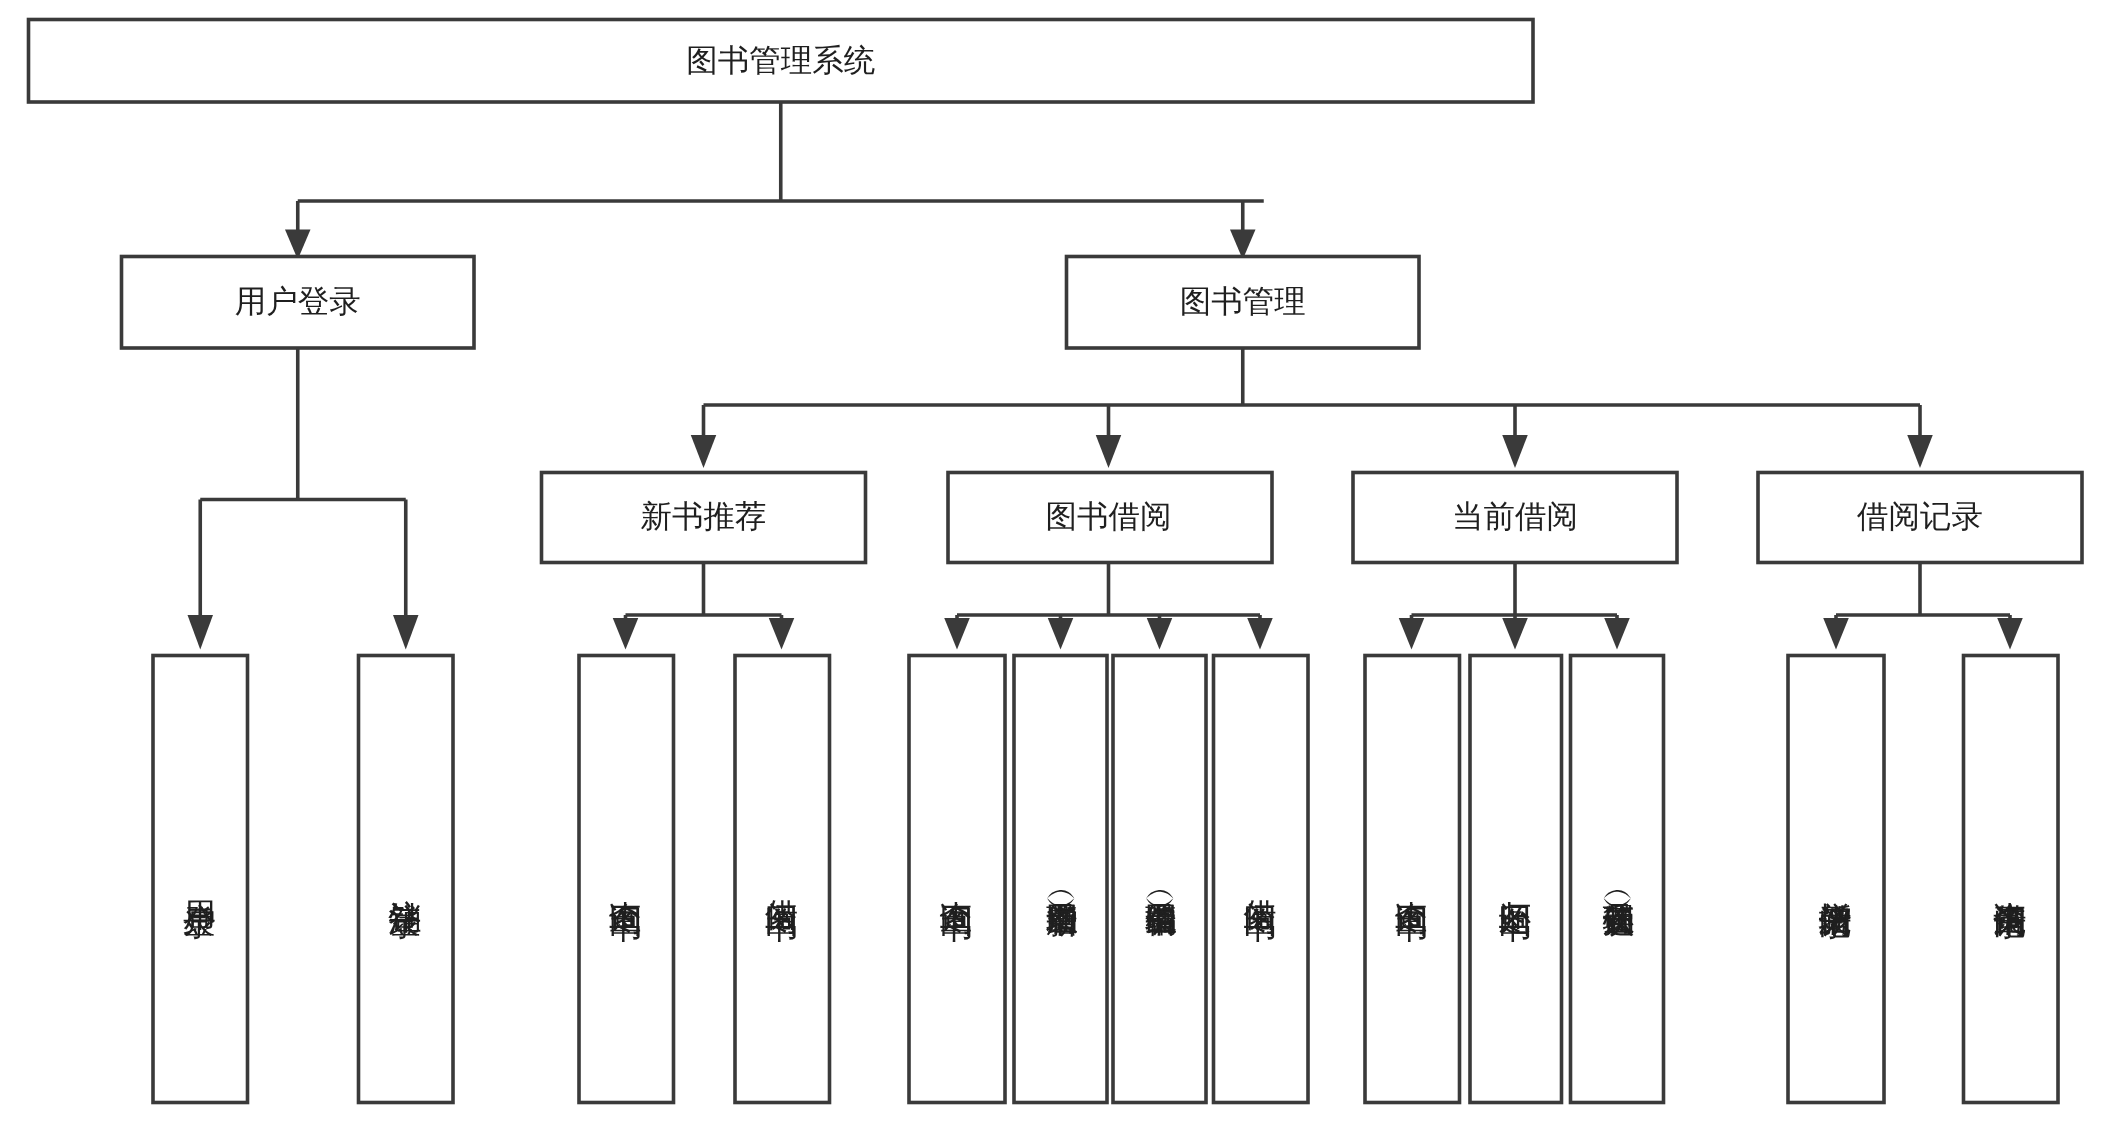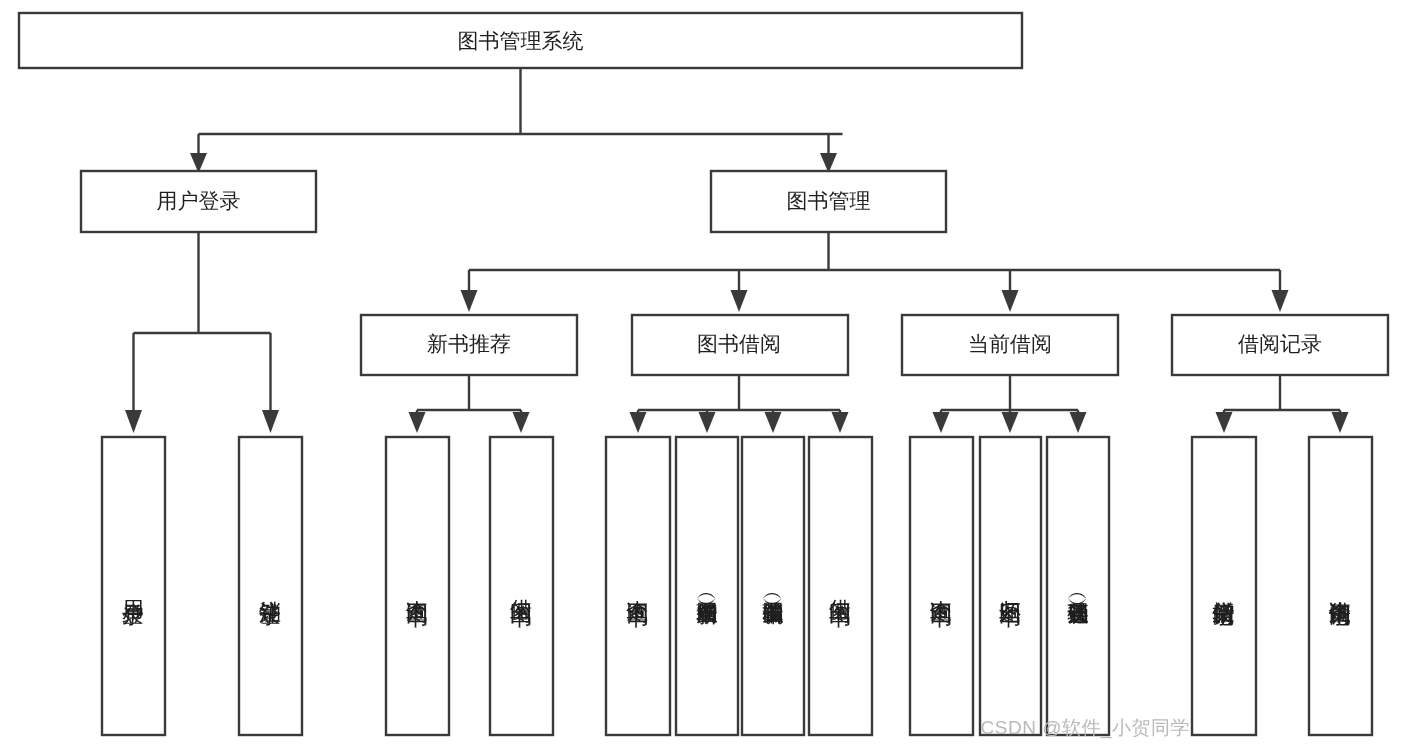--- a/index.html
+++ b/index.html
@@ -221,15 +221,14 @@
   <div class="leaf-label" style="left:742px; top:437px; width:62px; height:298px; font-size:21px; letter-spacing:0px;">编辑图书（管理员）</div>
   <div class="leaf-label" style="left:809px; top:437px; width:63px; height:298px;">借阅图书</div>
 
   <div class="leaf-label" style="left:910px; top:437px; width:63px; height:298px;">查询图书</div>
   <div class="leaf-label" style="left:980px; top:437px; width:61px; height:298px;">归还图书</div>
   <div class="leaf-label" style="left:1047px; top:437px; width:62px; height:298px; font-size:21px; letter-spacing:0px;">确认归还（管理员）</div>
 
   <div class="leaf-label" style="left:1192px; top:437px; width:64px; height:298px; letter-spacing:1px;">新增借阅记录</div>
   <div class="leaf-label" style="left:1309px; top:437px; width:63px; height:298px; letter-spacing:1px;">查询借阅记录</div>
 
-  <div class="watermark">CSDN @软件_小贺同学</div>
 
 </div>
 
 </body></html>

